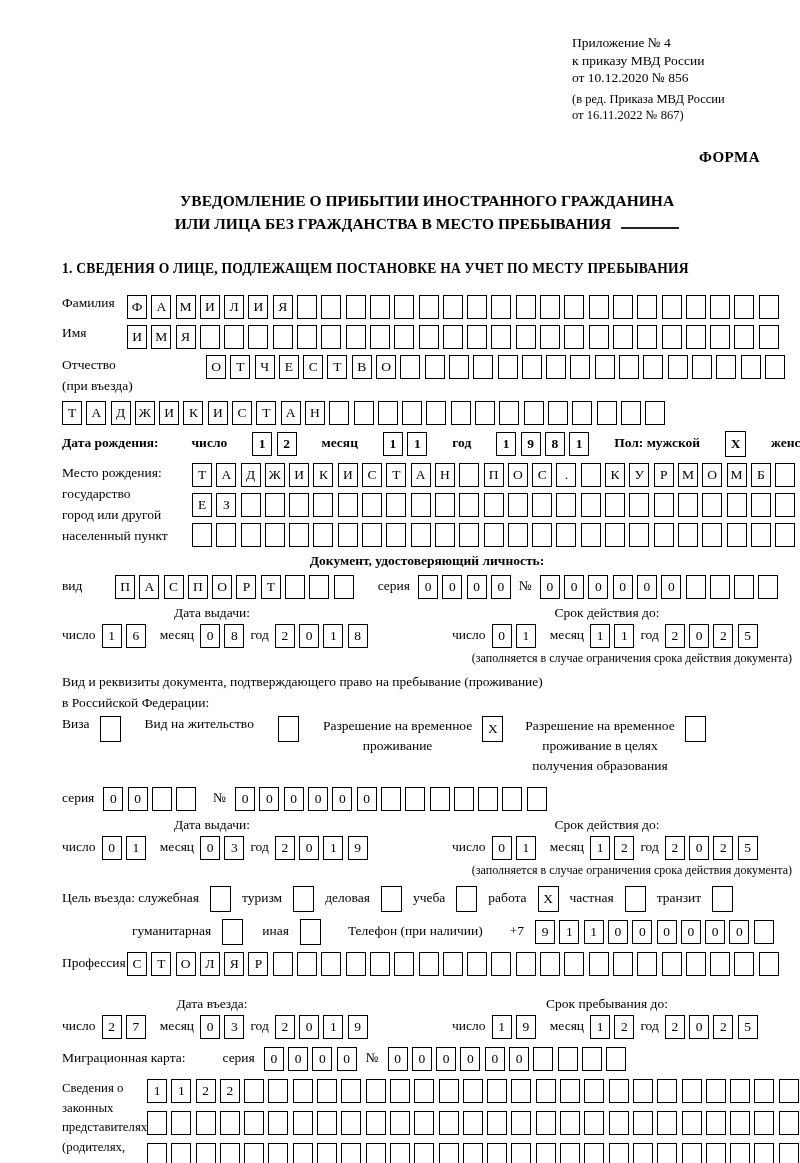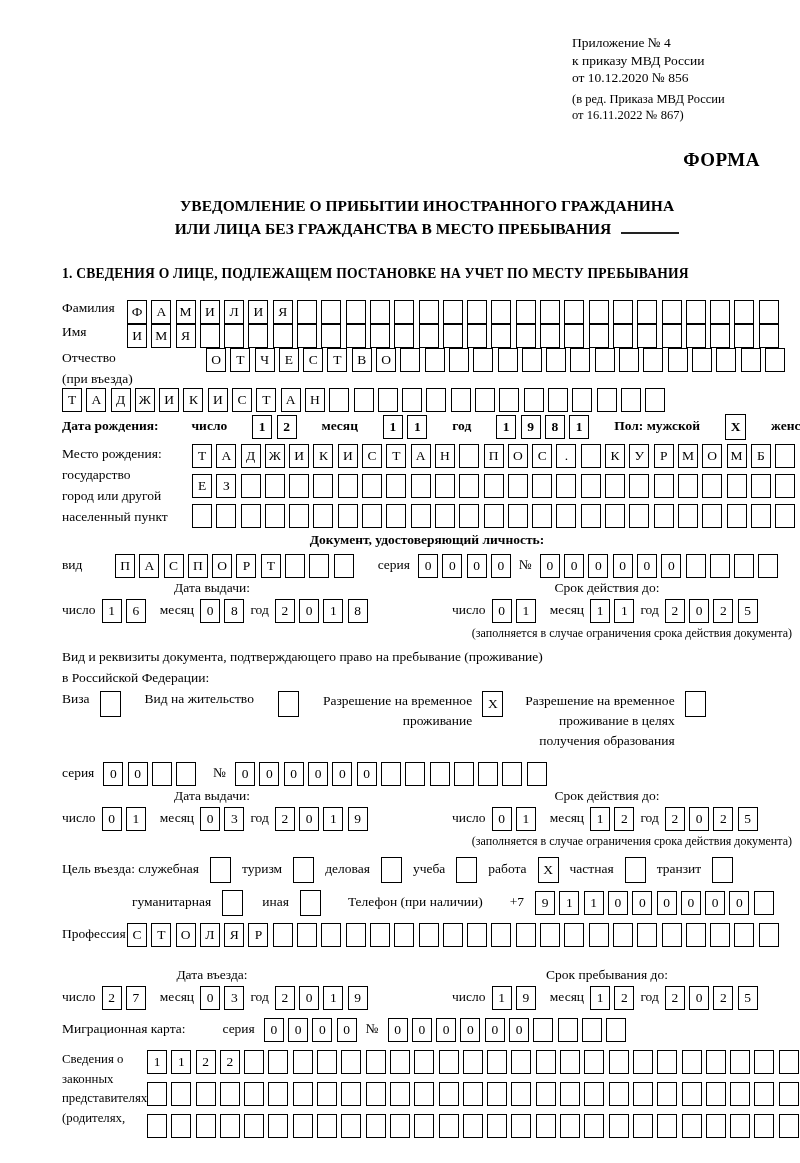--- a/index.html
+++ b/index.html
@@ -1,25 +1,25 @@
 <!DOCTYPE html>
 <html><head>
 <meta charset="utf-8">
 <style>
   html,body{margin:0;padding:0;background:#fff;}
   .page{position:relative;width:800px;height:1163px;background:#fff;color:#000;
         font-family:"Liberation Serif","DejaVu Serif",serif;box-sizing:border-box;
         padding:34px 8px 0 62px;overflow:hidden;}
   .annex{width:200px;margin-left:auto;margin-right:20px;font-size:13.5px;line-height:1.3;}
   .annex .note{font-size:12.5px;margin-top:4px;line-height:1.3;}
-  .forma{font-weight:bold;font-size:19px;text-align:right;margin:26px 32px 0 0;letter-spacing:.5px;}
+  .forma{font-weight:bold;font-size:15px;text-align:right;margin:26px 32px 0 0;letter-spacing:.5px;}
   .title{font-weight:bold;font-size:15.5px;text-align:center;margin-top:24px;line-height:1.45;}
   .blank-line{display:inline-block;width:58px;border-bottom:2px solid #222;height:12px;margin-left:10px;}
   .section{font-weight:bold;font-size:13.6px;margin:26px 0 18px 0;letter-spacing:.2px;}
-  .row{display:flex;align-items:flex-start;}
+  .row{display:flex;align-items:flex-start;margin-bottom:6px;}
   .row.vcenter{align-items:center;}
   .lbl{font-size:13.5px;line-height:1.25;flex:0 0 auto;}
   .lbl-col{font-size:13.5px;line-height:1.55;flex:0 0 auto;}
   .w65{width:65px;}
   .w144{width:144px;}
   .w115{width:115px;}
   .w130{width:130px;}
   .w85{width:85px;font-size:12.8px;}
   .w45{width:45px;}
   .cells{display:flex;gap:4.3px;flex:0 0 auto;}
@@ -33,21 +33,21 @@
   .dcol.right{flex:1;}
   .dcap{font-size:13.5px;text-align:center;margin-bottom:3px;}
   .dcap.l{width:300px;}
   .dline{display:flex;align-items:center;gap:6px;}
   .dnote{font-size:12px;margin-top:3px;text-align:right;}
   .mlg{margin-left:16px;}
   .mls{margin-left:8px;}
   .dochead{font-weight:bold;font-size:13.5px;text-align:center;margin:4px 0 6px 0;}
   .plain{font-size:13.5px;margin-bottom:5px;}
   .opts{gap:10px;margin-top:4px;margin-bottom:10px;}
-  .optlines{font-size:13.5px;text-align:right;line-height:1.5;}
+  .optlines{font-size:13.5px;text-align:center;line-height:1.5;}
   .purpose-row{display:flex;align-items:center;gap:11px;margin-bottom:7px;flex-wrap:nowrap;text-align:right;}
   .indent70{margin-left:70px;}
   .nowrap{white-space:nowrap;}
 </style>
 </head>
 <body>
 
 <div class="page">
 
   <div class="annex">

